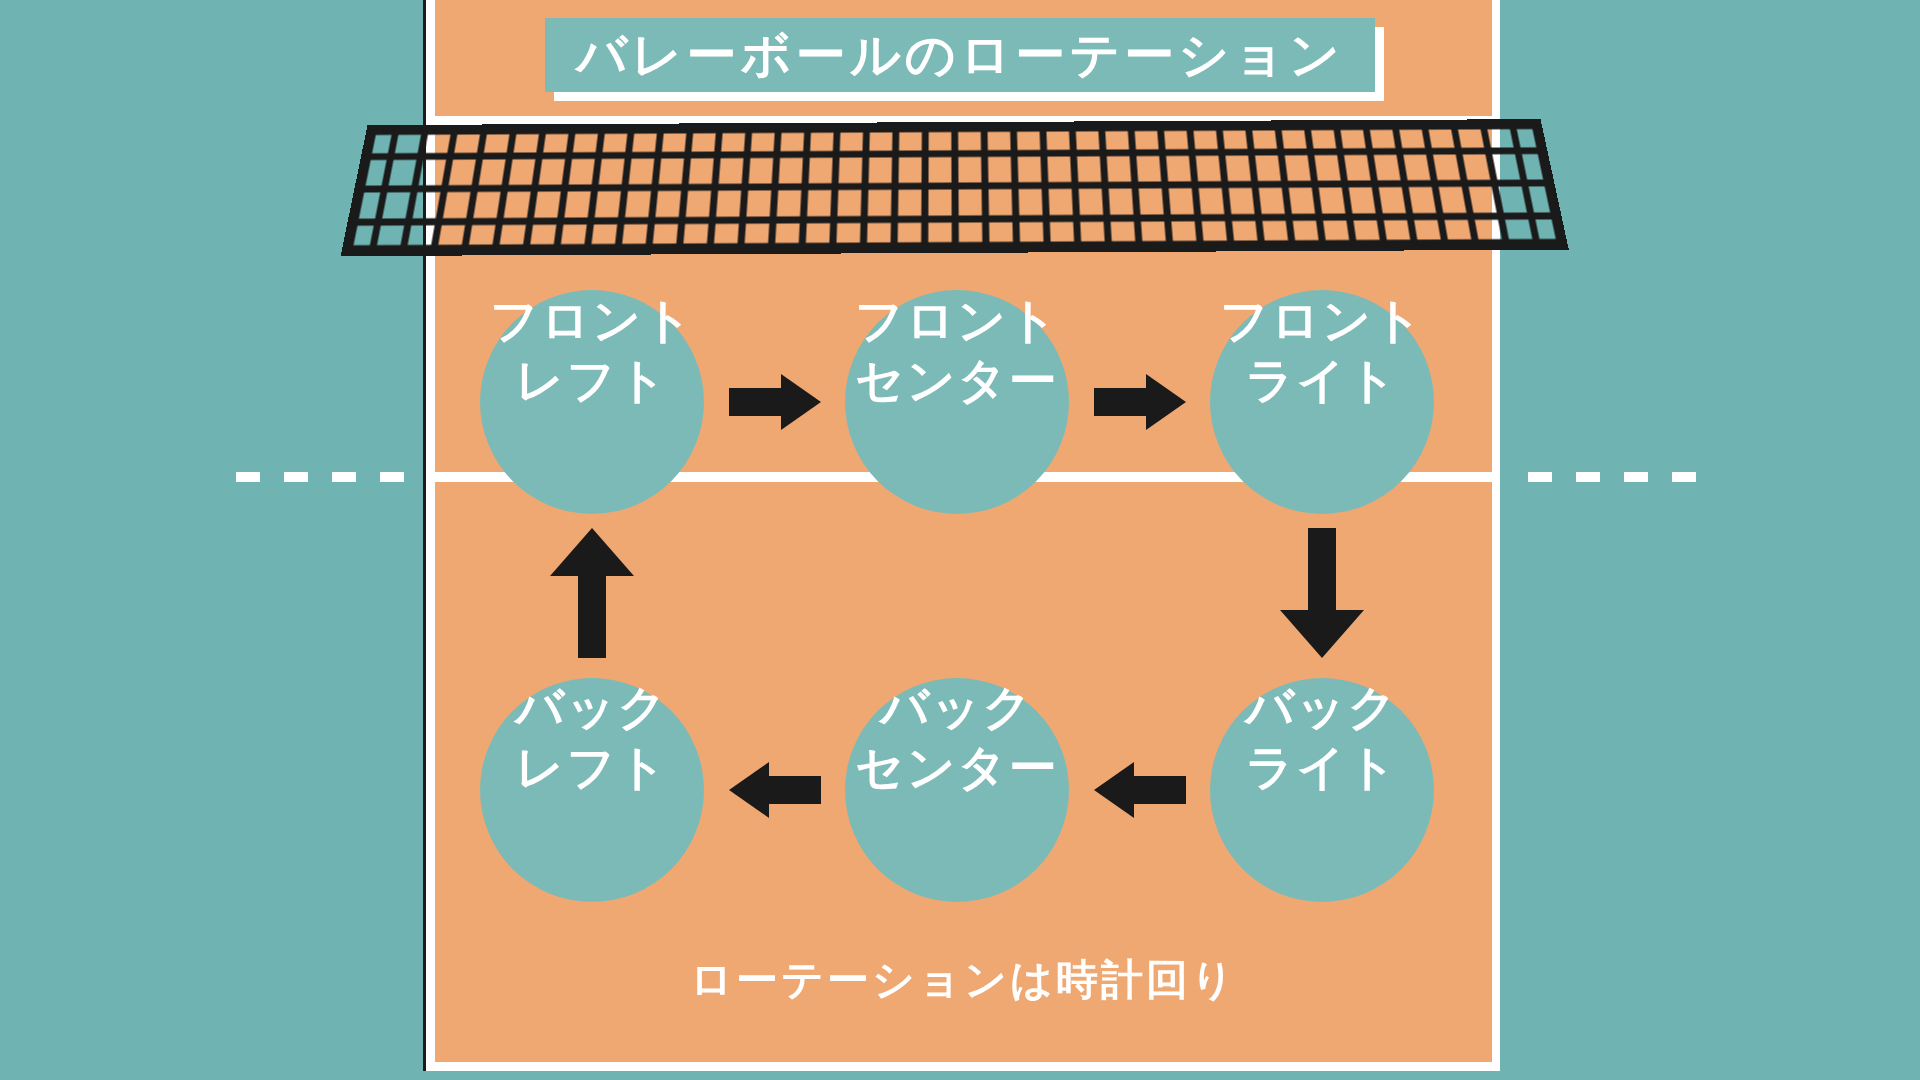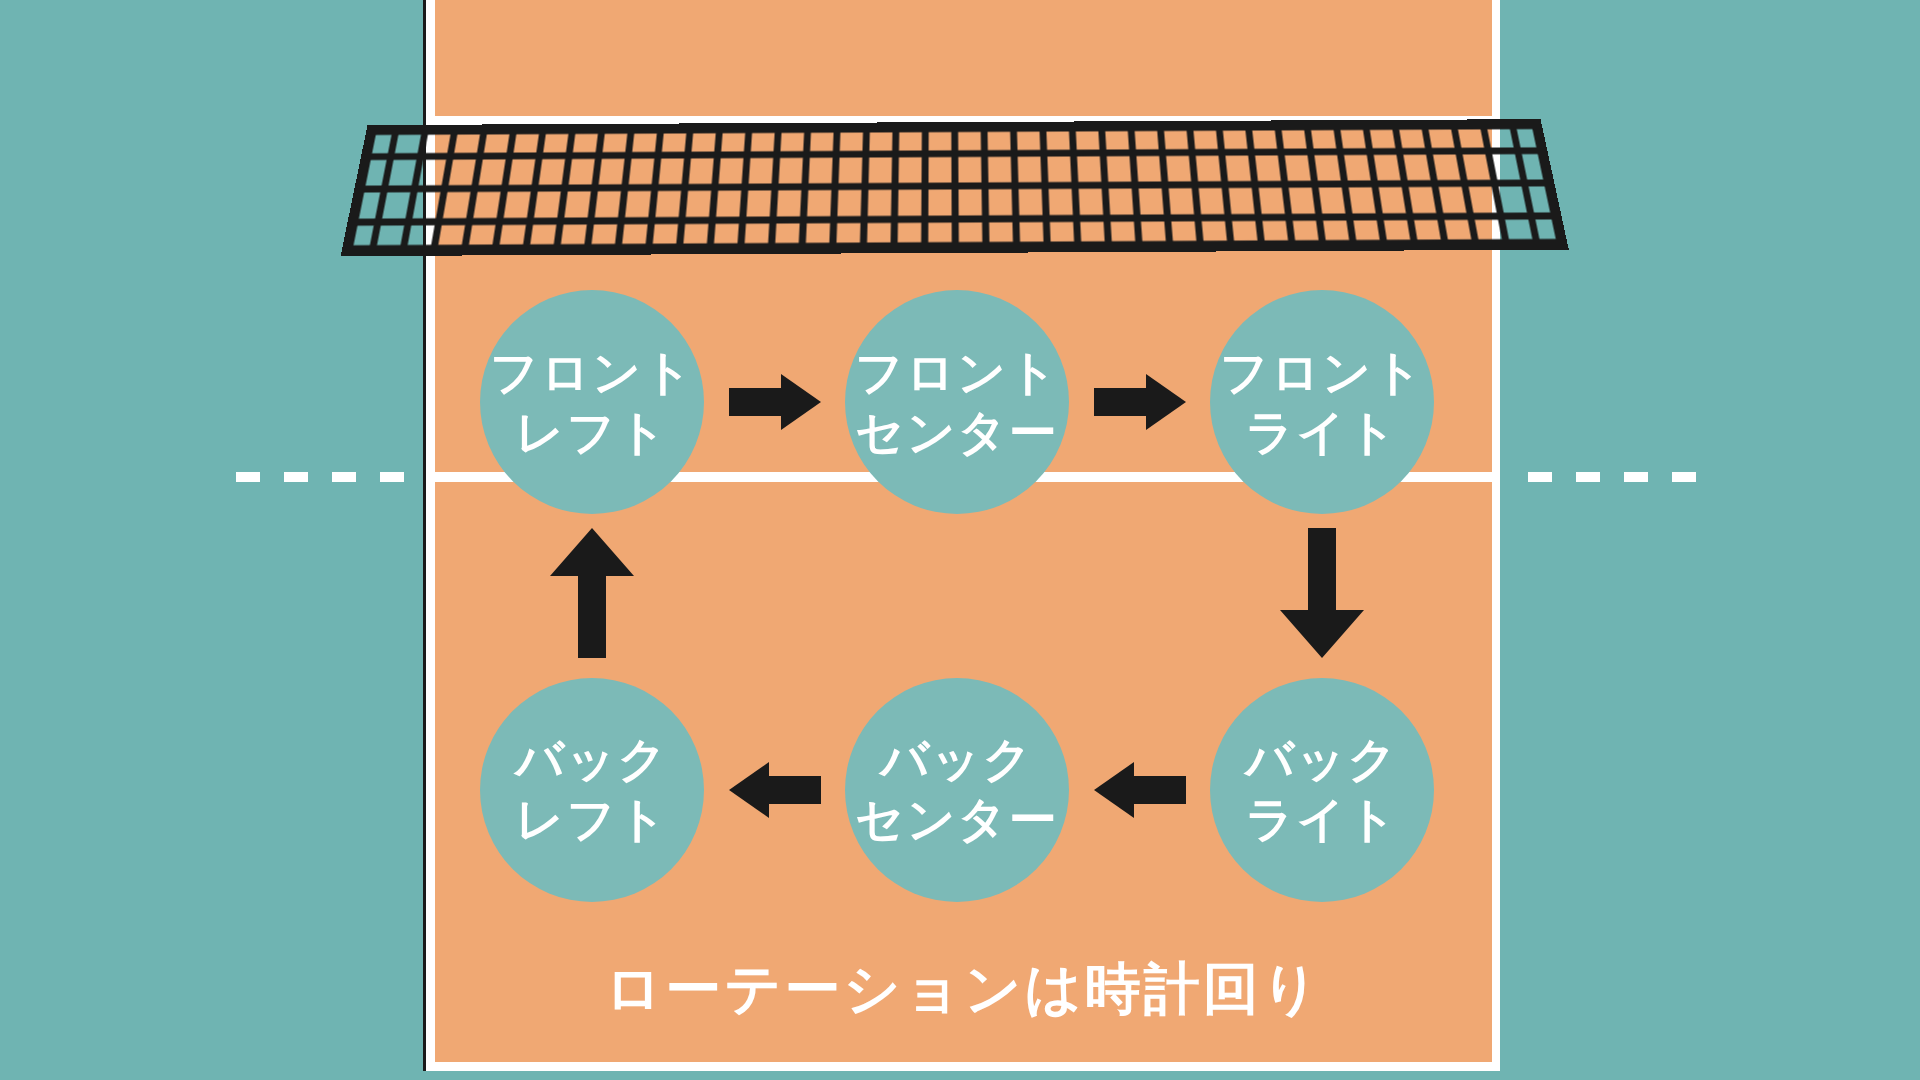--- a/index.html
+++ b/index.html
@@ -33,21 +33,21 @@
   .title-text{font-size:50px;font-weight:bold;color:#fff;letter-spacing:4px;white-space:nowrap;}
 
   
   .midline{left:435px;top:472px;width:1057px;height:10px;background:#fff;}
   .dash{top:472px;height:10px;width:24px;background:#fff;}
 
   
   .pos-circle{
     width:224px;height:224px;border-radius:50%;
     background:var(--teal,#7cbab7);
-    display:flex;flex-direction:column;align-items:center;justify-content:center;
+    display:flex;flex-direction:column;align-items:center;justify-content:flex-start;
     color:#fff;font-weight:bold;font-size:48px;line-height:60px;letter-spacing:2px;
     text-align:center;white-space:nowrap;
   }
   .row-front{top:290px;} .row-back{top:678px;font-family:Liberation Serif, serif;}
   .col-left{left:480px;} .col-center{left:845px;} .col-right{left:1210px;}
 
   
   .h-arrow{width:92px;height:56px;}
   .h-arrow .shaft{position:absolute;top:14px;height:28px;width:54px;background:var(--ink,#1a1a1a);}
   .h-arrow .head{position:absolute;top:0;width:0;height:0;
@@ -62,21 +62,21 @@
   .v-arrow .head{position:absolute;left:0;width:0;height:0;
     border-left:42px solid transparent;border-right:42px solid transparent;}
   .v-arrow.dir-down .shaft{top:0;}
   .v-arrow.dir-down .head{bottom:0;border-top:48px solid var(--ink,#1a1a1a);}
   .v-arrow.dir-up .shaft{bottom:0;}
   .v-arrow.dir-up .head{top:0;border-bottom:48px solid var(--ink,#1a1a1a);}
 
   
   .footer-caption{
     left:435px;top:952px;width:1057px;text-align:center;
-    font-size:56px;font-weight:bold;color:#fff;letter-spacing:3px;white-space:nowrap;
+    font-size:42px;font-weight:bold;color:#fff;letter-spacing:3px;white-space:nowrap;
   }
 </style>
 </head>
 <body>
 
 <div class="abs" style="left:0;top:0;width:1920px;height:1080px;">
 
   <div class="abs court"></div>
   <div class="abs court-post-line"></div>
   <div class="abs net-baseline"></div>
@@ -86,20 +86,23 @@
       <defs>
         <pattern id="netcell" width="30" height="33" patternUnits="userSpaceOnUse">
           <rect x="0" y="0" width="30" height="33" fill="none" stroke="#1a1a1a" stroke-width="7"></rect>
         </pattern>
       </defs>
       <rect x="0" y="0" width="1200" height="132" fill="url(#netcell)"></rect>
       <rect x="5" y="5" width="1190" height="122" fill="none" stroke="#1a1a1a" stroke-width="11"></rect>
     </svg>
   </div>
 
+  <div class="abs title-box">
+    <span class="title-text">バレーボールのローテーション</span>
+  </div>
 
   <div class="abs midline"></div>
   <div class="abs dash" style="left:236px;"></div>
   <div class="abs dash" style="left:284px;"></div>
   <div class="abs dash" style="left:332px;"></div>
   <div class="abs dash" style="left:380px;"></div>
   <div class="abs dash" style="left:1528px;"></div>
   <div class="abs dash" style="left:1576px;"></div>
   <div class="abs dash" style="left:1624px;"></div>
   <div class="abs dash" style="left:1672px;"></div>

